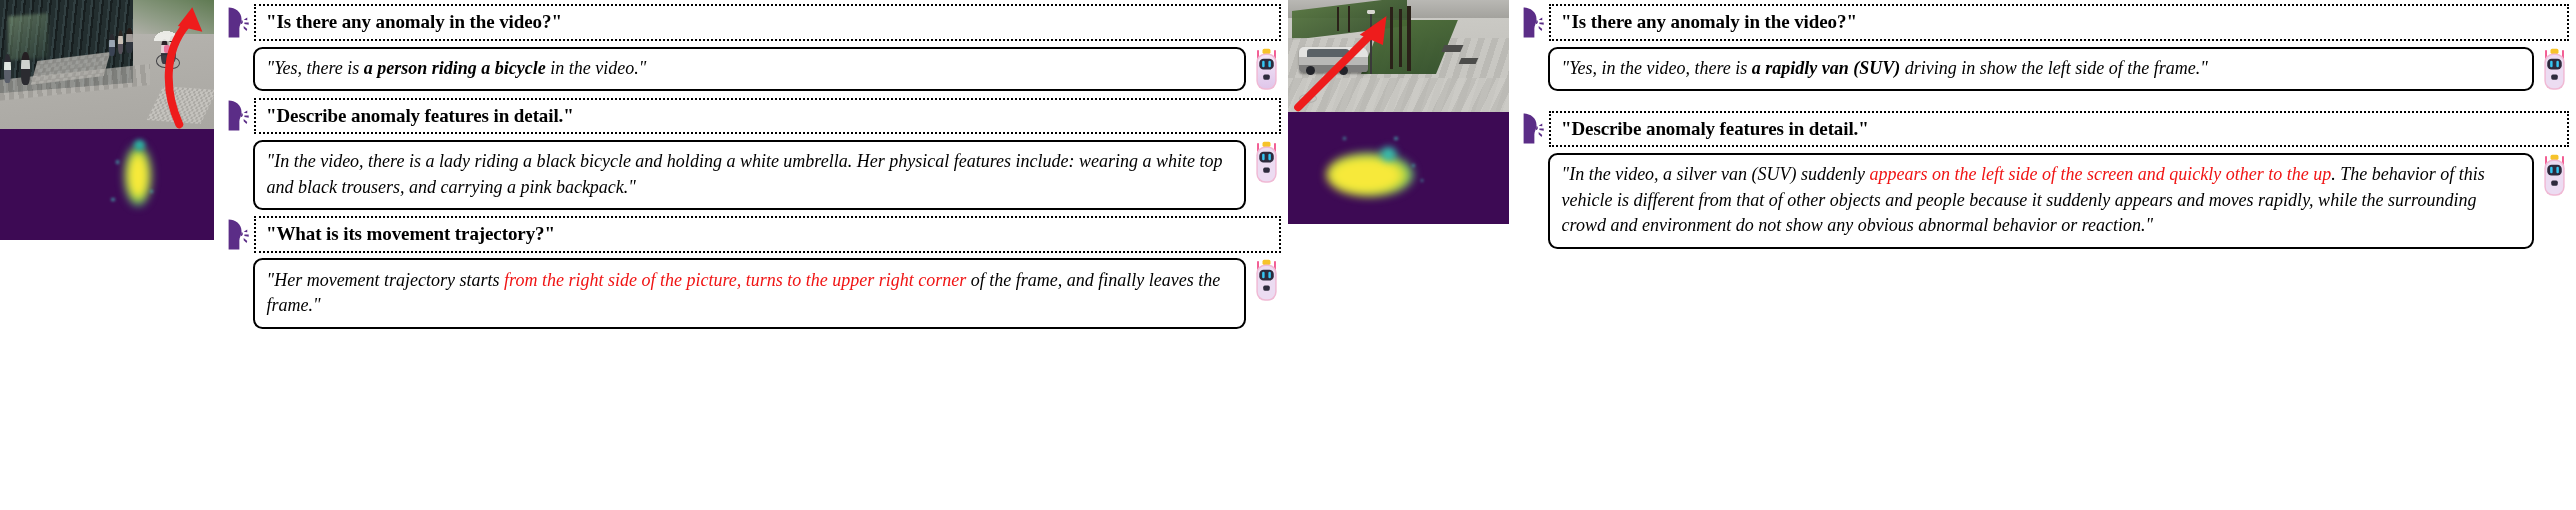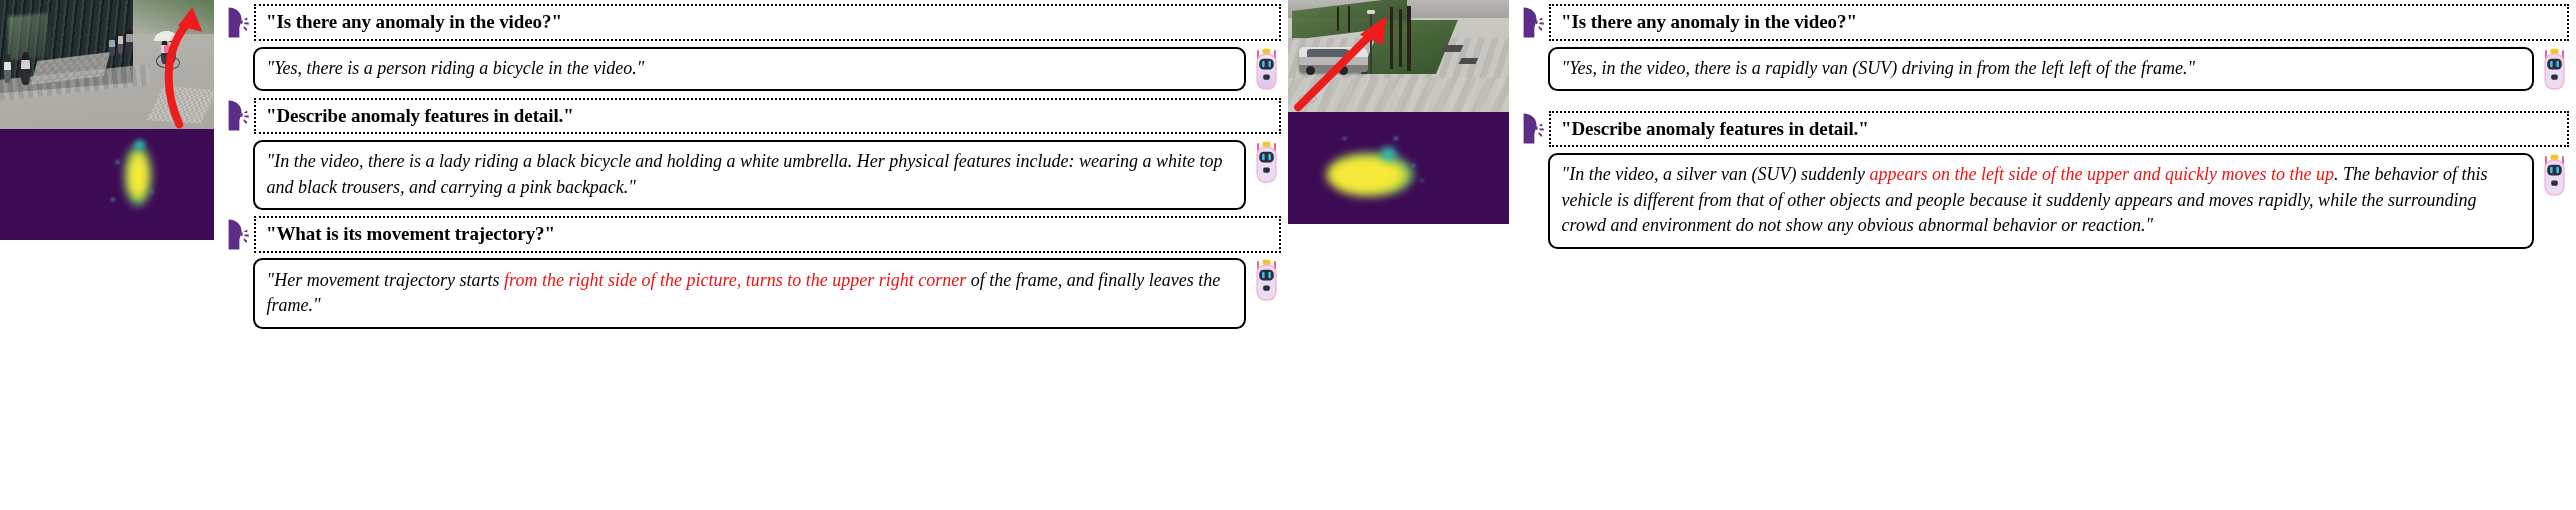--- a/index.html
+++ b/index.html
@@ -206,21 +206,21 @@
   .bubble.a{
     border:2.2px solid #000;
     border-radius:9.4px;
     padding:7.2px 11.6px 8px 11.6px;
     font-style:italic;
     font-size:18px;
     line-height:1.42;
     font-family:"Liberation Serif", serif;
     flex:1 1 auto;
   }
-  .bubble.a b{font-weight:normal;font-style:italic;}
+  .bubble.a b{font-weight:bold;font-style:italic;}
   .red{color:#f01414;}
 
   .answer-row{display:flex;align-items:flex-start;gap:5.8px;}
   .answer-pad{padding-left:29px;box-sizing:border-box;width:100%;display:flex;gap:5.8px;align-items:flex-start;}
 
   
   .speaker{
     flex:0 0 auto;
     width:25px;height:33px;position:relative;
   }
@@ -421,21 +421,21 @@
             <path d="M6 2 C15 2 24 8 24 18 C24 24 21 27 21 31 L21 44 L6 44 Z" fill="#5b2d87"></path>
             <path d="M24 19 L23 25 C26 25 27 21 24 19Z" fill="#5b2d87"></path>
             <path d="M27 19 l5 -3 l0 4 z M28 23 l6 0 l0 3 l-6 -1z M27 28 l5 4 l-1 3 l-4 -4z" fill="#5b2d87"></path>
           </svg>
         </span>
         <div class="bubble q">"Is there any anomaly in the video?"</div>
       </div>
 
       <div class="answer-row answer-pad">
         <div class="bubble a">
-          <span>"Yes, in the video, there is </span><b>a rapidly van (SUV)</b><span> driving in from the left left of the frame."</span>
+          <span>"Yes, in the video, there is </span><b>a rapidly van (SUV)</b><span> driving in show the left side of the frame."</span>
         </div>
         <span class="robot">
           <svg viewBox="0 0 40 62">
             <rect x="7" y="4" width="2.6" height="13" rx="1.3" fill="#f2568f"></rect>
             <rect x="30.4" y="4" width="2.6" height="13" rx="1.3" fill="#f2568f"></rect>
             <rect x="14.5" y="2.5" width="11" height="7" rx="2.2" fill="#f6c32a"></rect>
             <rect x="6" y="9" width="28" height="50" rx="12" fill="#f0b9d4"></rect>
             <rect x="8" y="11" width="24" height="46" rx="10.5" fill="#ecdcf2"></rect>
             <rect x="10" y="16" width="20" height="15" rx="6" fill="#2e2b3d"></rect>
             <rect x="14" y="19" width="3.4" height="9" rx="1.7" fill="#35c8f4"></rect>
@@ -453,21 +453,21 @@
             <path d="M6 2 C15 2 24 8 24 18 C24 24 21 27 21 31 L21 44 L6 44 Z" fill="#5b2d87"></path>
             <path d="M24 19 L23 25 C26 25 27 21 24 19Z" fill="#5b2d87"></path>
             <path d="M27 19 l5 -3 l0 4 z M28 23 l6 0 l0 3 l-6 -1z M27 28 l5 4 l-1 3 l-4 -4z" fill="#5b2d87"></path>
           </svg>
         </span>
         <div class="bubble q">"Describe anomaly features in detail."</div>
       </div>
 
       <div class="answer-row answer-pad">
         <div class="bubble a">
-          <span>"In the video, a silver van (SUV) suddenly </span><span class="red">appears on the left side of the upper and quickly moves to the up</span><span>. The behavior of this vehicle is different from that of other objects and people because it suddenly appears and moves rapidly, while the surrounding crowd and environment do not show any obvious abnormal behavior or reaction."</span>
+          <span>"In the video, a silver van (SUV) suddenly </span><span class="red">appears on the left side of the screen and quickly other to the up</span><span>. The behavior of this vehicle is different from that of other objects and people because it suddenly appears and moves rapidly, while the surrounding crowd and environment do not show any obvious abnormal behavior or reaction."</span>
         </div>
         <span class="robot">
           <svg viewBox="0 0 40 62">
             <rect x="7" y="4" width="2.6" height="13" rx="1.3" fill="#f2568f"></rect>
             <rect x="30.4" y="4" width="2.6" height="13" rx="1.3" fill="#f2568f"></rect>
             <rect x="14.5" y="2.5" width="11" height="7" rx="2.2" fill="#f6c32a"></rect>
             <rect x="6" y="9" width="28" height="50" rx="12" fill="#f0b9d4"></rect>
             <rect x="8" y="11" width="24" height="46" rx="10.5" fill="#ecdcf2"></rect>
             <rect x="10" y="16" width="20" height="15" rx="6" fill="#2e2b3d"></rect>
             <rect x="14" y="19" width="3.4" height="9" rx="1.7" fill="#35c8f4"></rect>

